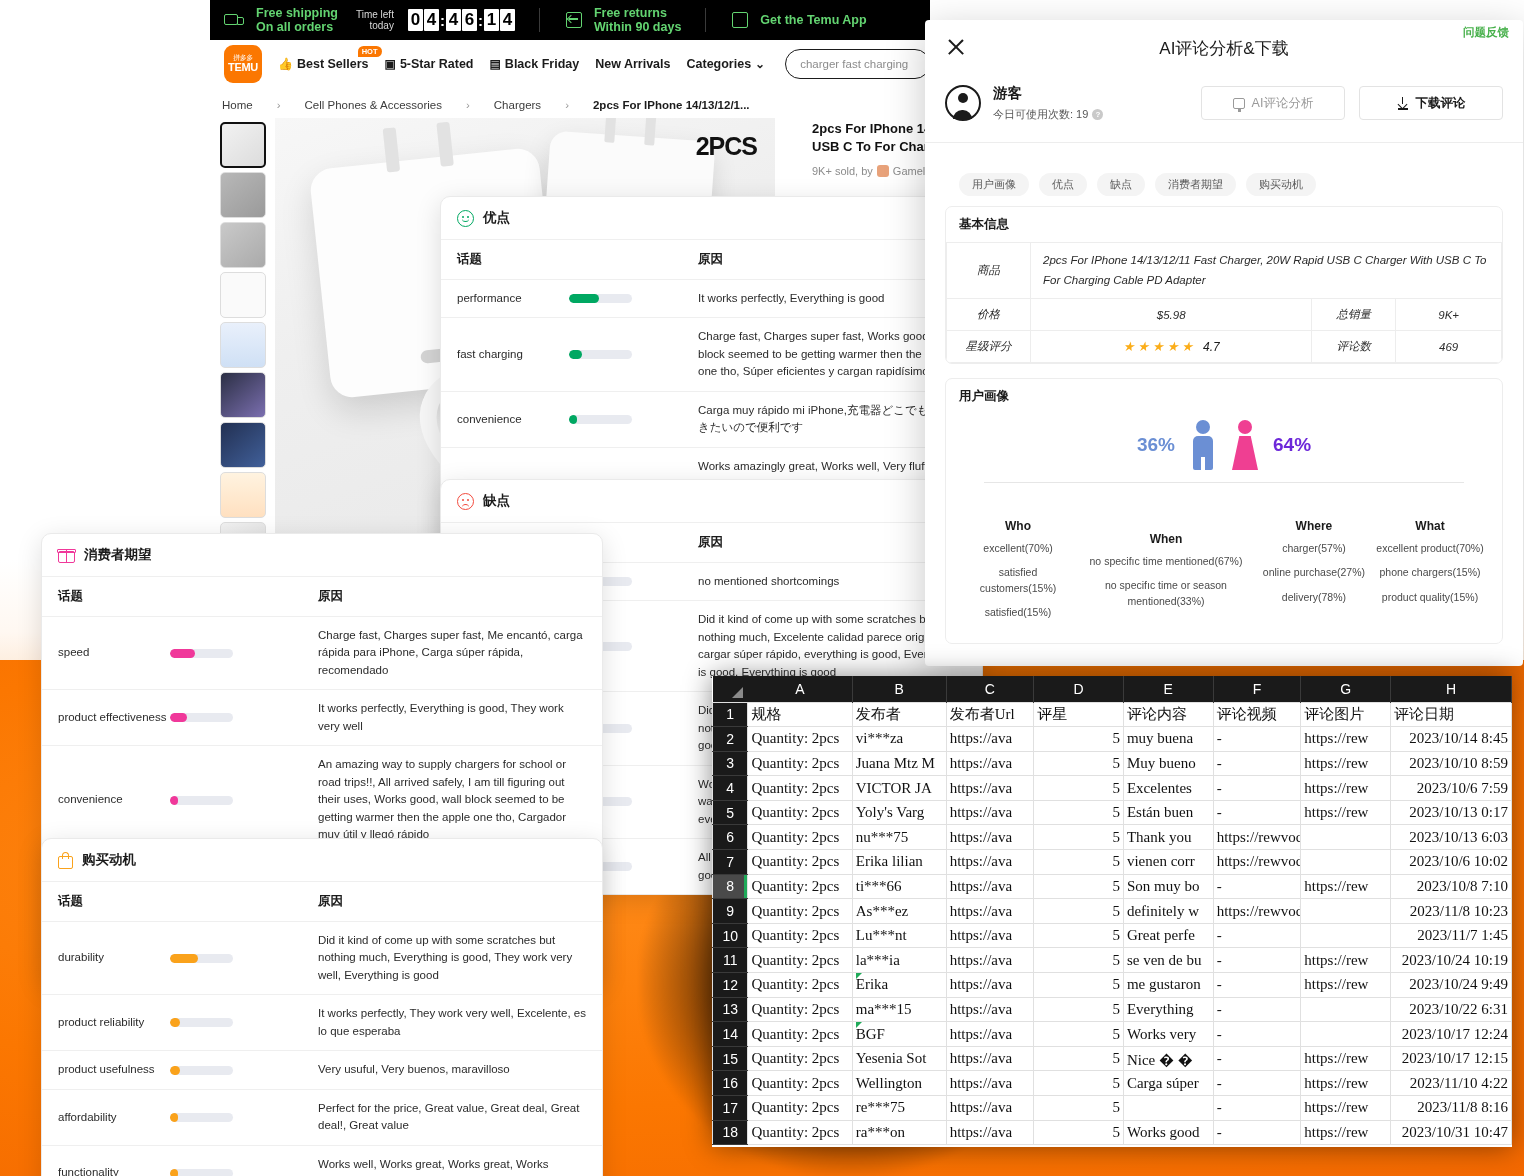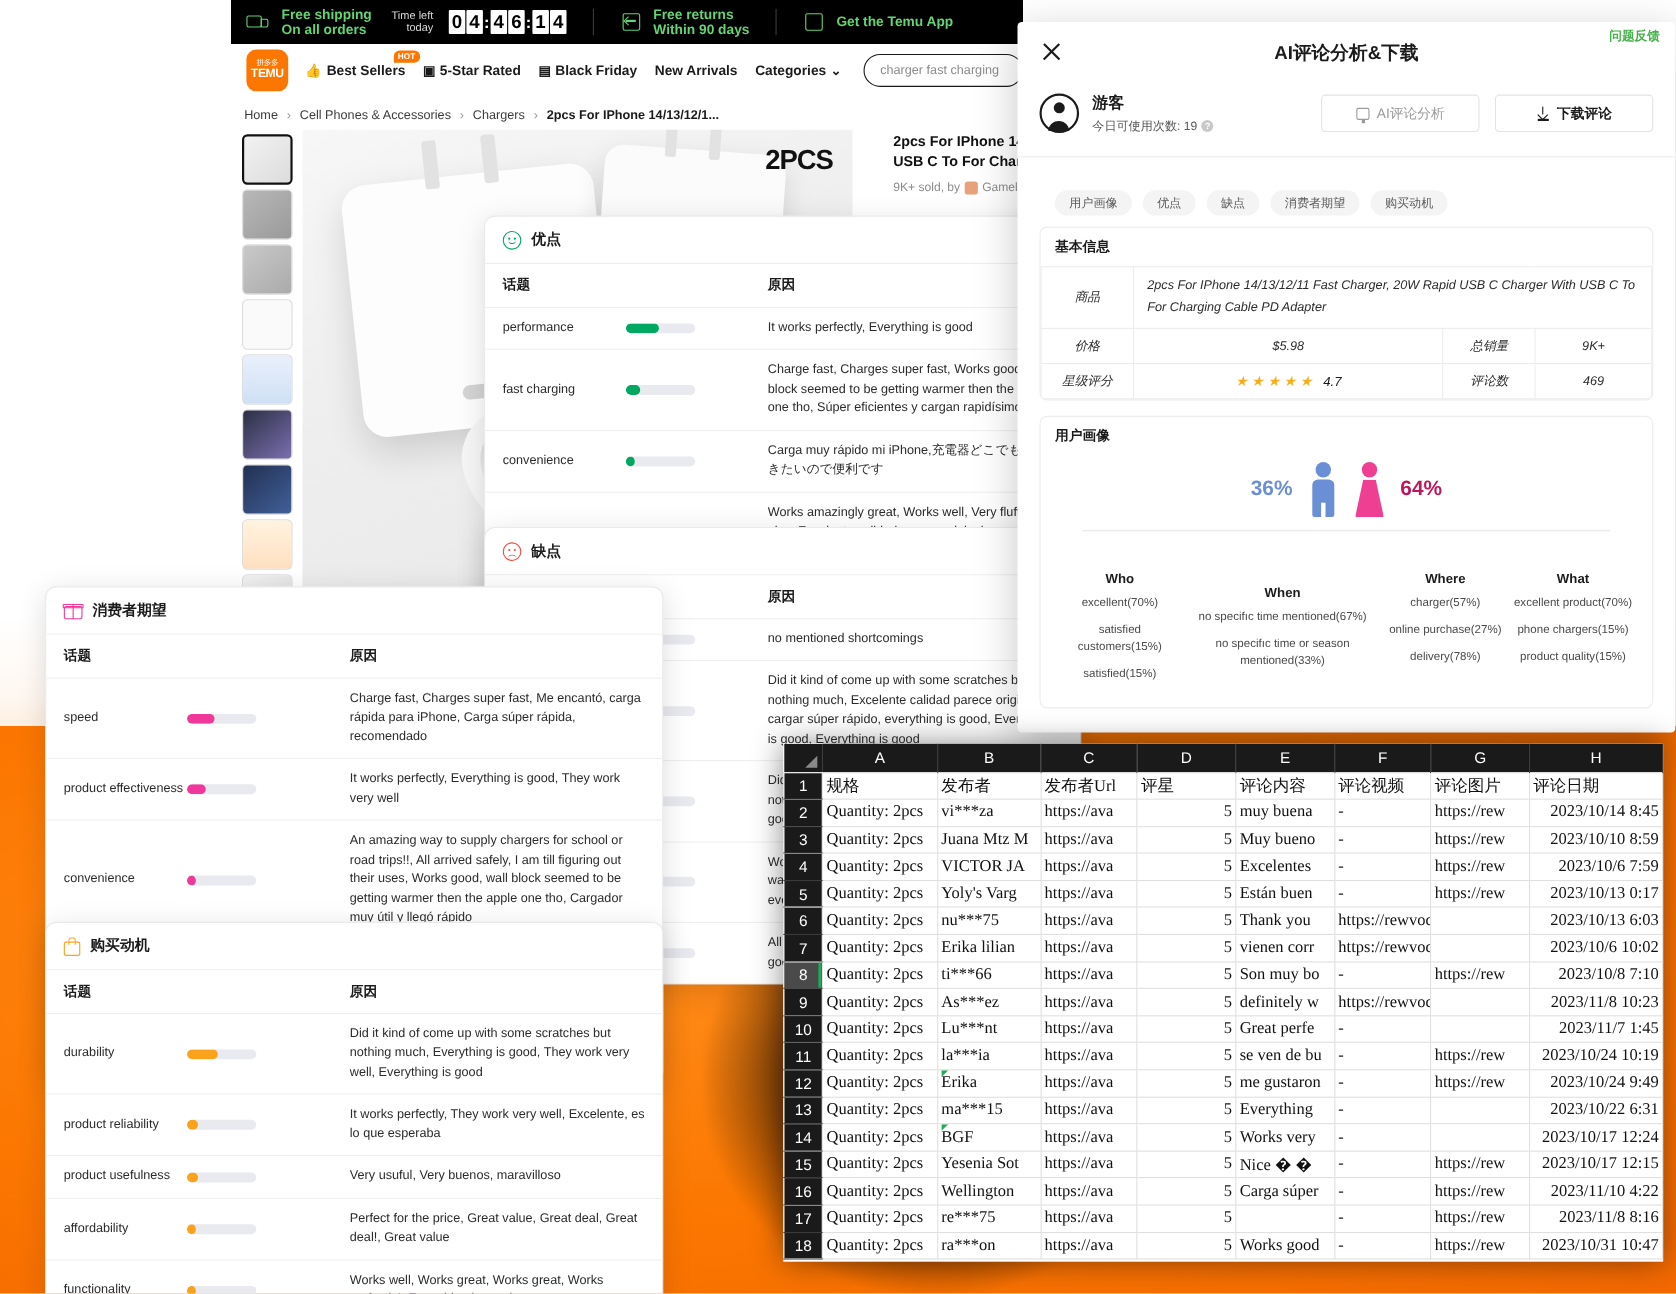--- a/index.html
+++ b/index.html
@@ -69,21 +69,21 @@
   .nav-item{font-size:12.5px;font-weight:700;color:#1b1b1b;white-space:nowrap;display:flex;align-items:center;gap:4px;position:relative;}
   .nav-ic{font-size:12px;}
   .hot-badge{position:absolute;top:-11px;right:-13px;background:#fb7701;color:#fff;font-size:7.5px;
     font-weight:700;padding:1px 4px;border-radius:6px 6px 6px 0;}
   .search-box{flex:1;height:30px;border:1.5px solid #1b1b1b;border-radius:16px;display:flex;align-items:center;
     padding:0 14px;margin-left:4px;}
   .search-box span{font-size:11.5px;color:#8c8c8c;}
 
   
   .breadcrumb{position:absolute;left:222px;top:99px;width:700px;font-size:11.5px;color:#3c3c3c;
-    display:flex;gap:8px;align-items:center;}
+    display:flex;gap:24px;align-items:center;}
   .breadcrumb .sep{color:#9a9a9a;}
   .breadcrumb .cur{font-weight:700;color:#1b1b1b;}
 
   
   .thumbs{position:absolute;left:220px;top:122px;width:46px;display:flex;flex-direction:column;gap:4px;}
   .thumb{width:46px;height:46px;border-radius:5px;background:#e3e3e3;border:1px solid #ddd;
     display:flex;align-items:center;justify-content:center;overflow:hidden;position:relative;}
   .thumb.sel{border:2px solid #111;}
   .t1{background:linear-gradient(140deg,#f2f2f2,#dcdcdc);}
   .t2{background:linear-gradient(140deg,#b8b8b8,#9a9a9a);}
@@ -154,21 +154,21 @@
   #card-pros{position:absolute;left:440px;top:196px;width:543px;}
   #card-cons{position:absolute;left:440px;top:479px;width:543px;}
   #card-expect{position:absolute;left:41px;top:533px;width:562px;}
   #card-motive{position:absolute;left:41px;top:838px;width:562px;}
 
   
   #ai-panel{position:absolute;left:925px;top:20px;width:598px;height:646px;background:#fff;
     border-radius:4px;box-shadow:0 10px 40px rgba(0,0,0,.22);overflow:hidden;}
   .ai-feedback{position:absolute;right:14px;top:5px;font-size:11.5px;color:#46b04a;font-weight:700;}
   .ai-titlebar{position:relative;height:56px;display:flex;align-items:center;justify-content:center;}
-  .ai-titlebar .ttl{font-size:17px;font-weight:700;color:#1b1b1b;}
+  .ai-titlebar .ttl{font-size:17px;font-weight:400;color:#1b1b1b;}
   .ai-close{position:absolute;left:18px;top:14px;width:26px;height:26px;cursor:pointer;}
   .ai-close:before,.ai-close:after{content:'';position:absolute;left:3px;top:12px;width:20px;height:2.3px;background:#1b1b1b;}
   .ai-close:before{transform:rotate(45deg);} .ai-close:after{transform:rotate(-45deg);}
   .ai-userrow{display:flex;align-items:center;padding:8px 20px 20px 20px;border-bottom:1px solid #ededed;}
   .avatar{width:36px;height:36px;border-radius:50%;border:2.4px solid #1b1b1b;position:relative;flex:none;}
   .avatar .hd{position:absolute;left:10.5px;top:6px;width:10px;height:10px;border-radius:50%;background:#1b1b1b;}
   .avatar .bd{position:absolute;left:6px;bottom:0px;width:19px;height:9px;border-radius:10px 10px 0 0;background:#1b1b1b;}
   .user-meta{margin-left:12px;}
   .user-meta .nm{font-size:14.5px;font-weight:700;color:#1b1b1b;}
   .user-meta .sub{font-size:11px;color:#575757;margin-top:4px;display:flex;align-items:center;gap:4px;}
@@ -198,21 +198,21 @@
   table.info-tbl td{border:1px solid #ededed;font-size:11.5px;color:#2b2b2b;padding:8px 12px;text-align:center;font-style:italic;}
   table.info-tbl td.lbl{width:84px;color:#2b2b2b;}
   table.info-tbl td.prod{text-align:left;line-height:1.7;}
   .stars{color:#fbad19;font-size:13px;letter-spacing:3px;}
   .rate-val{color:#1b1b1b;font-size:12px;margin-left:7px;}
 
   .persona-card{border:1px solid #ededed;border-radius:7px;margin-top:14px;overflow:hidden;padding-bottom:14px;}
   .persona-card .hdr{font-size:12.5px;font-weight:700;color:#1b1b1b;padding:9px 13px;}
   .gender-row{display:flex;align-items:center;justify-content:center;gap:14px;padding:6px 0 12px;}
   .gender-pct{font-size:19px;font-weight:700;}
-  .gender-pct.m{color:#6b8fd4;} .gender-pct.f{color:#be185d;}
+  .gender-pct.m{color:#6b8fd4;} .gender-pct.f{color:#6d28d9;}
   .fig{width:28px;height:50px;position:relative;}
   .fig .head{position:absolute;left:7px;top:0;width:14px;height:14px;border-radius:50%;}
   .fig.m .head{background:#6b8fd4;} .fig.f .head{background:#ef3f92;}
   .fig.m .torso{position:absolute;left:4px;top:16px;width:20px;height:34px;background:#6b8fd4;border-radius:5px 5px 2px 2px;}
   .fig.m .gap{position:absolute;left:12px;bottom:0;width:4px;height:13px;background:#fff;}
   .fig.f .skirt{position:absolute;left:1px;top:16px;width:26px;height:34px;background:#ef3f92;
     clip-path:polygon(28% 0,72% 0,100% 100%,0 100%);}
   .persona-sep{height:1px;background:#e6e6e6;margin:0 38px 12px;}
   .qcols{display:flex;padding:0 14px;}
   .qcol{flex:1;text-align:center;margin-top:24px;}

